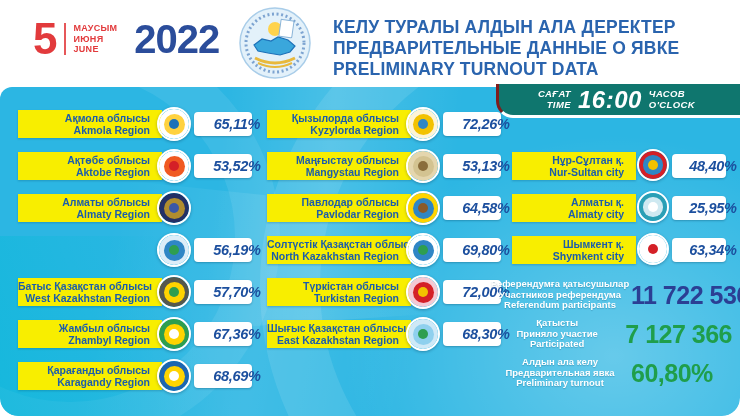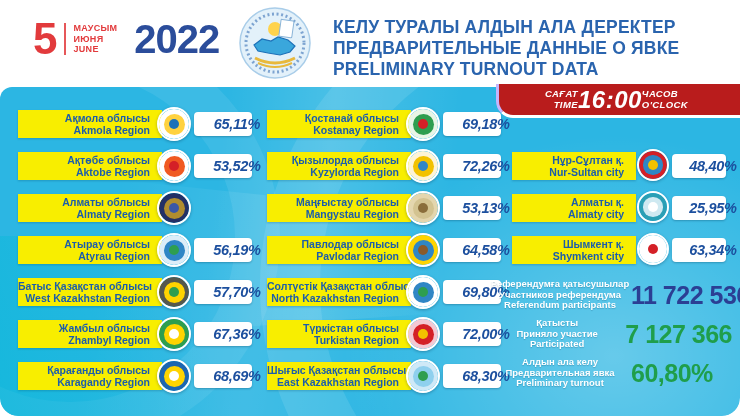--- a/index.html
+++ b/index.html
@@ -21,23 +21,23 @@
   
   .main { position:absolute; left:0; right:0; top:87px; bottom:0; background:#2cb6e3; border-radius:12px 12px 18px 18px; overflow:hidden; }
   .deco-band { position:absolute; top:-10px; left:-60px; width:880px; height:240px; background:linear-gradient(100deg, transparent 32%, rgba(255,255,255,.14) 44%, transparent 58%); transform:rotate(-4deg); }
   .deco-band2 { position:absolute; top:120px; left:-80px; width:900px; height:260px; background:linear-gradient(95deg, transparent 20%, rgba(255,255,255,.10) 38%, transparent 55%); transform:rotate(6deg); }
   .deco-circle { position:absolute; left:-140px; top:-60px; width:420px; height:420px; border-radius:50%; border:45px solid rgba(255,255,255,.08); }
   .deco-arc { position:absolute; right:-140px; bottom:-180px; width:620px; height:620px; border-radius:50%; border:60px solid rgba(255,255,255,.10); }
   .deco-glow { position:absolute; right:0; bottom:0; width:420px; height:300px; background:radial-gradient(ellipse at 70% 80%, rgba(255,255,255,.28), transparent 65%); }
   .deco-teal { position:absolute; left:0; bottom:0; width:420px; height:180px; background:linear-gradient(70deg, rgba(0,186,214,.5) 0%, rgba(0,186,214,0) 48%); }
 
   
-  .time-banner { position:absolute; left:496px; top:84px; width:244px; height:34px; background:#b91c1c;
-    border-left:3px solid #c4b5fd; border-bottom:3px solid #fff; border-bottom-left-radius:17px; z-index:5;
-    display:flex; align-items:center; justify-content:center; color:#fff; font-style:italic; padding-right:6px; }
+  .time-banner { position:absolute; left:496px; top:84px; width:244px; height:34px; background:#0f766e;
+    border-left:3px solid #7f1d1d; border-bottom:3px solid #fff; border-bottom-left-radius:17px; z-index:5;
+    display:flex; align-items:center; justify-content:center; gap:7px; color:#fff; font-style:italic; padding-right:6px; }
   .tb-stack { display:flex; flex-direction:column; }
   .tb-stack.r { align-items:flex-end; }
   .tb-stack span { font-size:9.5px; font-weight:bold; line-height:10.5px; letter-spacing:.4px; }
   .tb-time { font-size:24px; font-weight:bold; line-height:24px; letter-spacing:.5px; }
 
   
   .col { position:absolute; display:flex; flex-direction:column; gap:14px; z-index:3; }
   .col1 { left:18px;  top:23px; width:234px; }
   .col2 { left:267px; top:23px; width:234px; }
   .col3 { left:512px; top:65px; width:214px; }
@@ -137,24 +137,20 @@
           <div class="kk">Алматы облысы</div>
           <div class="en">Almaty Region</div>
         </div>
         <div class="emblem">
           <span class="e-base" style="background: rgb(35, 48, 102);"></span>
           <span class="e-band" style="background: rgb(176, 141, 47);"></span>
           <span class="e-dot" style="background: rgb(58, 87, 167);"></span>
         </div>
       </div>
       <div class="region-row">
-        <div class="bar">
-          <div class="kk">Атырау облысы</div>
-          <div class="en">Atyrau Region</div>
-        </div>
         <div class="emblem">
           <span class="e-base" style="background: rgb(220, 237, 248);"></span>
           <span class="e-band" style="background: rgb(47, 134, 197);"></span>
           <span class="e-dot" style="background: rgb(46, 158, 79);"></span>
         </div>
         <div class="pct">56,19%</div>
       </div>
       <div class="region-row">
         <div class="bar">
           <div class="kk">Батыс Қазақстан облысы</div>
@@ -187,32 +183,20 @@
         <div class="emblem">
           <span class="e-base" style="background: rgb(29, 102, 176);"></span>
           <span class="e-band" style="background: rgb(255, 212, 0);"></span>
           <span class="e-dot" style="background: rgb(255, 255, 255);"></span>
         </div>
         <div class="pct">68,69%</div>
       </div>
     </div>
 
     <div class="col col2">
-      <div class="region-row">
-        <div class="bar">
-          <div class="kk">Қостанай облысы</div>
-          <div class="en">Kostanay Region</div>
-        </div>
-        <div class="emblem">
-          <span class="e-base" style="background: rgb(232, 245, 230);"></span>
-          <span class="e-band" style="background: rgb(46, 158, 79);"></span>
-          <span class="e-dot" style="background: rgb(212, 32, 39);"></span>
-        </div>
-        <div class="pct">69,18%</div>
-      </div>
       <div class="region-row">
         <div class="bar">
           <div class="kk">Қызылорда облысы</div>
           <div class="en">Kyzylorda Region</div>
         </div>
         <div class="emblem">
           <span class="e-base" style="background: rgb(253, 244, 215);"></span>
           <span class="e-band" style="background: rgb(242, 194, 0);"></span>
           <span class="e-dot" style="background: rgb(47, 134, 197);"></span>
         </div>

